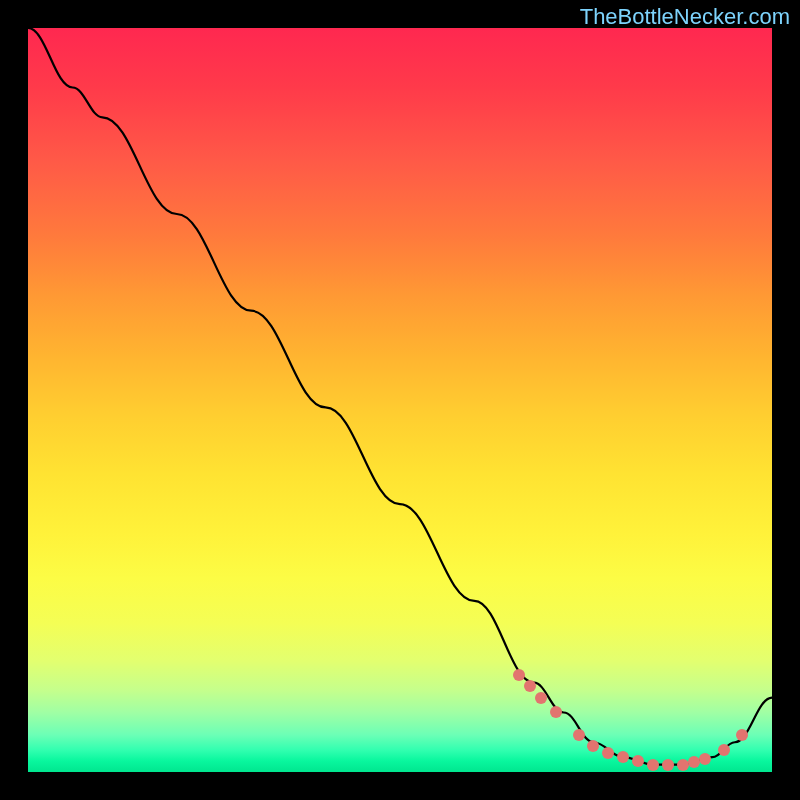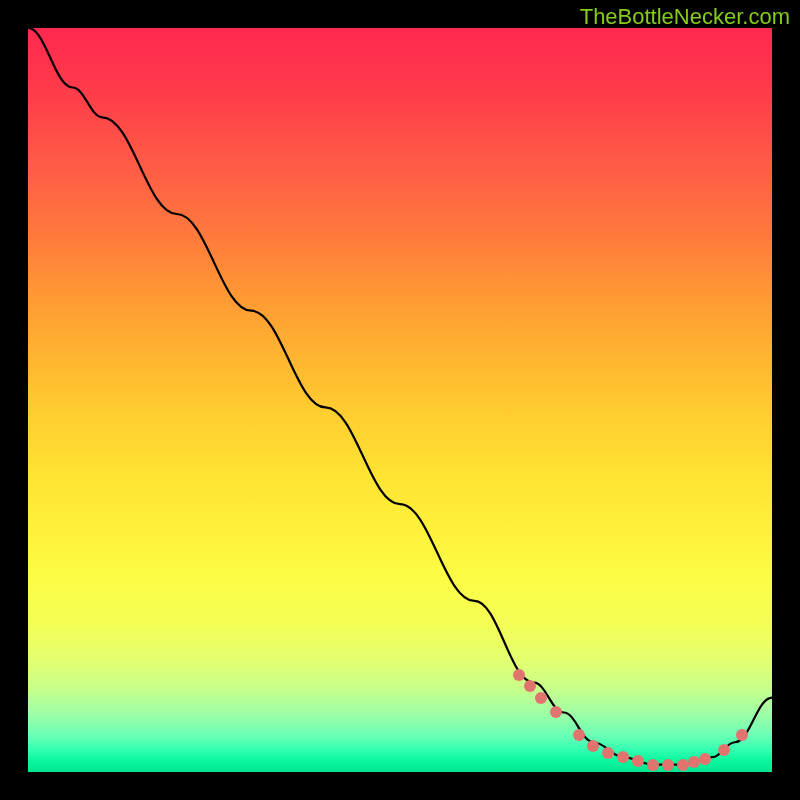--- a/index.html
+++ b/index.html
@@ -8,21 +8,21 @@
     height: 800px;
     background: #000;
     position: relative;
     font-family: Arial, sans-serif;
     overflow: hidden;
   }
   .watermark {
     position: absolute;
     top: 4px;
     right: 10px;
-    color: #84cc16;
+    color: #7dd3fc;
     font-size: 22px;
     font-weight: 500;
     z-index: 5;
     margin-left: 32px;
   }
   .plot-area {
     position: absolute;
     left: 28px;
     top: 28px;
     width: 744px;

